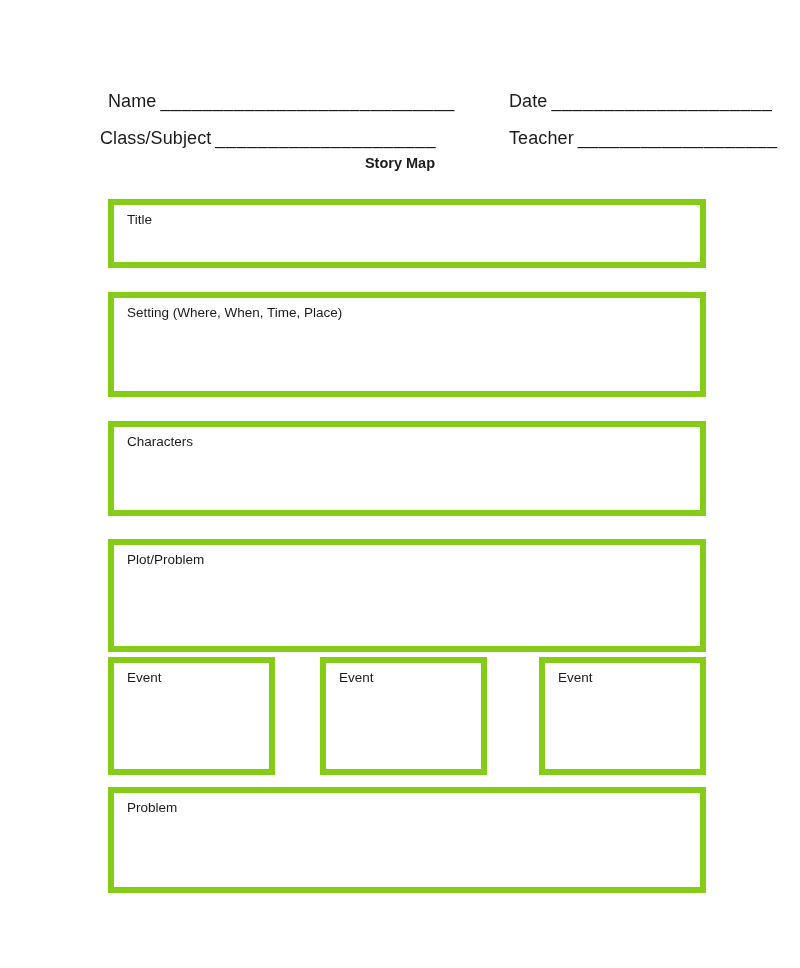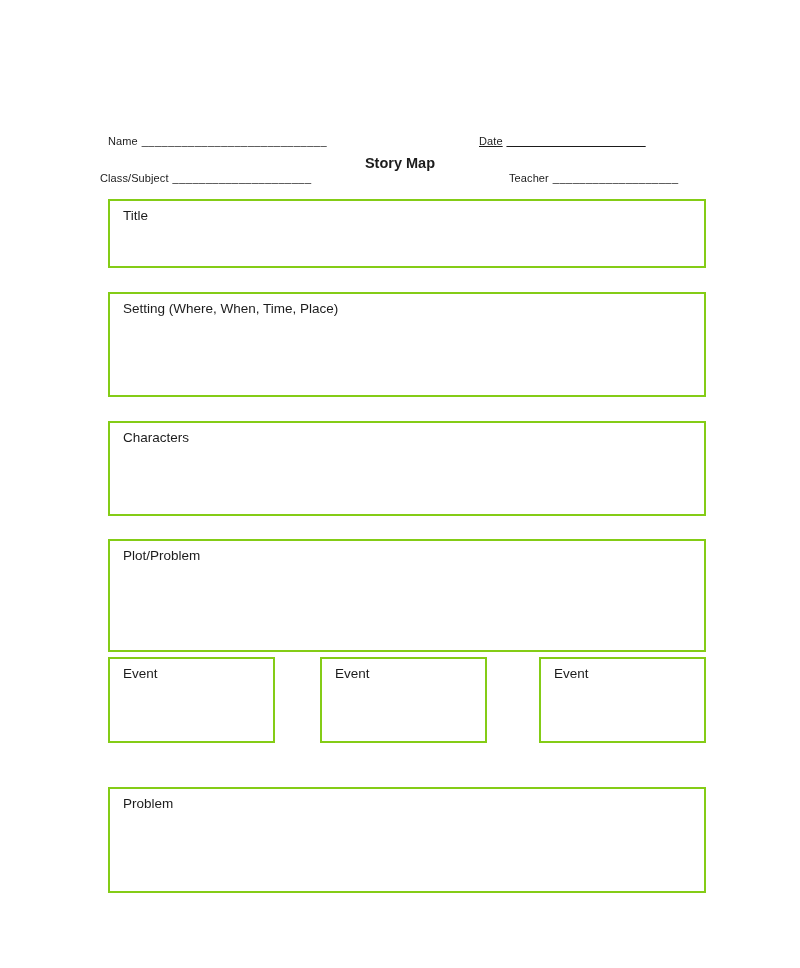--- a/index.html
+++ b/index.html
@@ -8,71 +8,70 @@
     position: relative;
     width: 800px;
     height: 968px;
     background: #ffffff;
     font-family: "Liberation Sans", sans-serif;
     color: #1c1c1c;
     overflow: hidden;
   }
   .field {
     position: absolute;
-    font-size: 11px;
+    font-size: 18px;
     white-space: nowrap;
     letter-spacing: 0.1px;
-    margin-top: 44px;
   }
   .field .fill-line {
     margin-left: 4px;
     letter-spacing: 0.5px;
   }
   .doc-title {
     position: absolute;
     top: 155px;
     left: 0;
     width: 100%;
     text-align: center;
     font-size: 14.5px;
     font-weight: bold;
   }
   .box {
     position: absolute;
     left: 108px;
     width: 598px;
-    border: 2px solid #84cc16;
+    border: 6px solid #84cc16;
     background: #ffffff;
   }
   .box-label {
     position: absolute;
     left: 13px;
     top: 7px;
     font-size: 13.5px;
   }
   .title-box      { top: 199px; height: 69px; }
   .setting-box    { top: 292px; height: 105px; }
   .characters-box { top: 421px; height: 95px; }
   .plot-box       { top: 539px; height: 113px; }
-  .event-box      { top: 657px; height: 86px; width: 167px; }
+  .event-box      { top: 657px; height: 118px; width: 167px; }
   .event-box-1    { left: 108px; }
   .event-box-2    { left: 320px; }
   .event-box-3    { left: 539px; }
   .solution-box   { top: 787px; height: 106px; }
 </style>
 </head>
 <body>
 
 <div class="page">
 
   <div class="field" style="left:108px; top:91px;">
     <span>Name</span><span class="fill-line">____________________________</span>
   </div>
 
-  <div class="field" style="left:479px; top:91px;text-decoration:underline;">
+  <div class="field" style="left:509px; top:91px;">
     <span>Date</span><span class="fill-line">_____________________</span>
   </div>
 
   <div class="field" style="left:100px; top:128px;">
     <span>Class/Subject</span><span class="fill-line">_____________________</span>
   </div>
 
   <div class="field" style="left:509px; top:128px;">
     <span>Teacher</span><span class="fill-line">___________________</span>
   </div>

